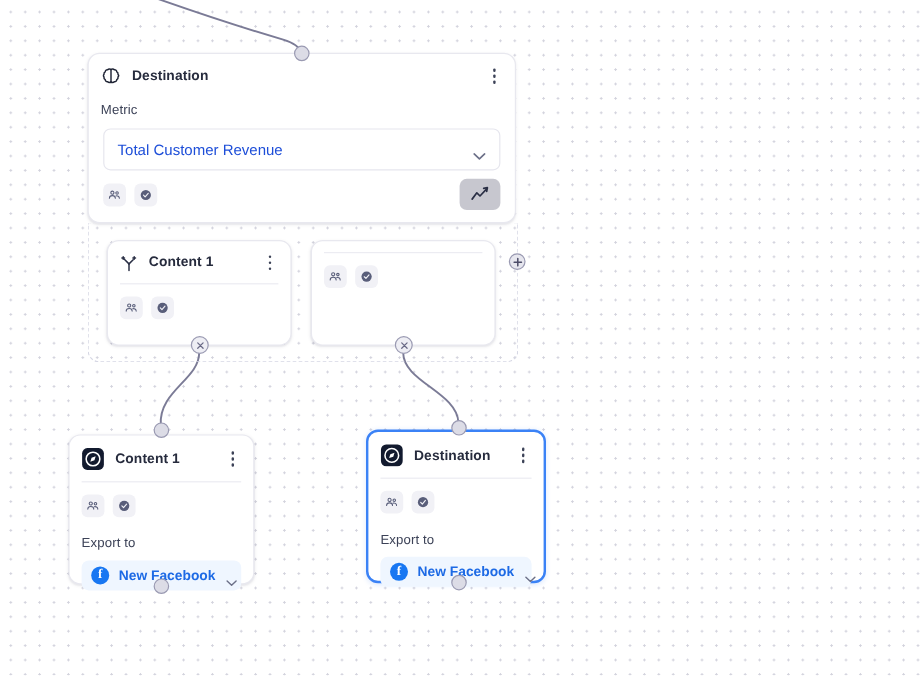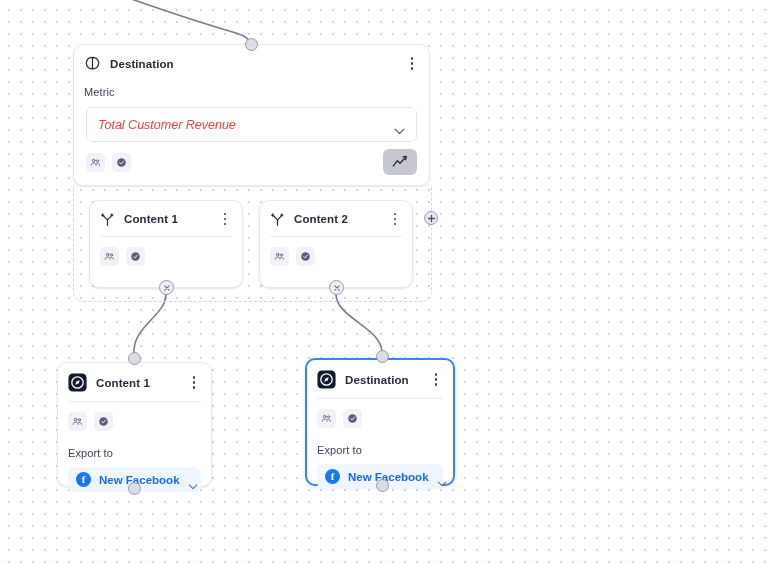--- a/index.html
+++ b/index.html
@@ -82,21 +82,21 @@
   .select-box {
     margin: 9px 12px 0 12px;
     height: 33px;
     border: 1px solid #e6e6ee;
     border-radius: 6px;
     background: #fff;
     display: flex; align-items: center;
     padding: 0 11px;
     cursor: pointer;
   }
-  .select-value { flex:1 1 auto; font-size: 12.5px; color: #ef4444; font-style: italic; }
+  .select-value { flex:1 1 auto; font-size: 12.5px; color: #1d4ed8; }
   .chev {
     width: 11px; height: 7px; flex:0 0 auto;
   }
   .deci-bottom {
     position: absolute; left: 0; right: 0; bottom: 10px;
     display: flex; align-items: center; padding: 0 12px;
   }
   .deci-bottom .badge-row { padding: 0; flex: 1 1 auto; }
   .chart-btn {
     width: 34px; height: 26px; border-radius: 6px;
@@ -277,37 +277,20 @@
       </span>
     </div>
   </div>
   <div class="port-x" style="left:159px; top:280px;">
     <svg width="8" height="8" viewBox="0 0 10 10" stroke="#6a6a86" stroke-width="1.3" stroke-linecap="round">
         <path d="M2.2 2.2 L7.8 7.8 M7.8 2.2 L2.2 7.8"></path>
       </svg>
   </div>
 
   <div class="card branch-card" id="node-content2">
-    <div class="card-head">
-      <span class="head-icon">
-        <svg width="15" height="15" viewBox="0 0 18 18" fill="none" stroke="#2a2f45" stroke-width="1.5" stroke-linecap="round" stroke-linejoin="round">
-          <path d="M9 16 V9.5"></path>
-            <path d="M9 9.5 L4.3 4.8"></path>
-            <path d="M9 9.5 L13.2 5.3"></path>
-          <path d="M3.2 2.3 v2.6 M1.9 3.6 h2.6"></path>
-            <path d="M14.2 2.3 v2.6 M12.9 3.6 h2.6"></path>
-        </svg>
-      </span>
-      <span class="card-title">Content 2</span>
-      <span class="kebab">
-          <i></i>
-          <i></i>
-          <i></i>
-        </span>
-    </div>
     <div class="divider"></div>
     <div class="badge-row">
       <span class="badge">
         <svg width="11" height="11" viewBox="0 0 16 16" fill="none" stroke="#595e7a" stroke-width="1.3" stroke-linecap="round" stroke-linejoin="round">
           <circle cx="5.3" cy="5.2" r="1.9"></circle>
             <circle cx="11" cy="5.6" r="1.5"></circle>
           <path d="M1.7 12c0-2 1.6-3.2 3.6-3.2S8.9 10 8.9 12"></path>
             <path d="M9.6 9.1c1.8-.4 4.2.4 4.2 2.9"></path>
         </svg>
       </span>

